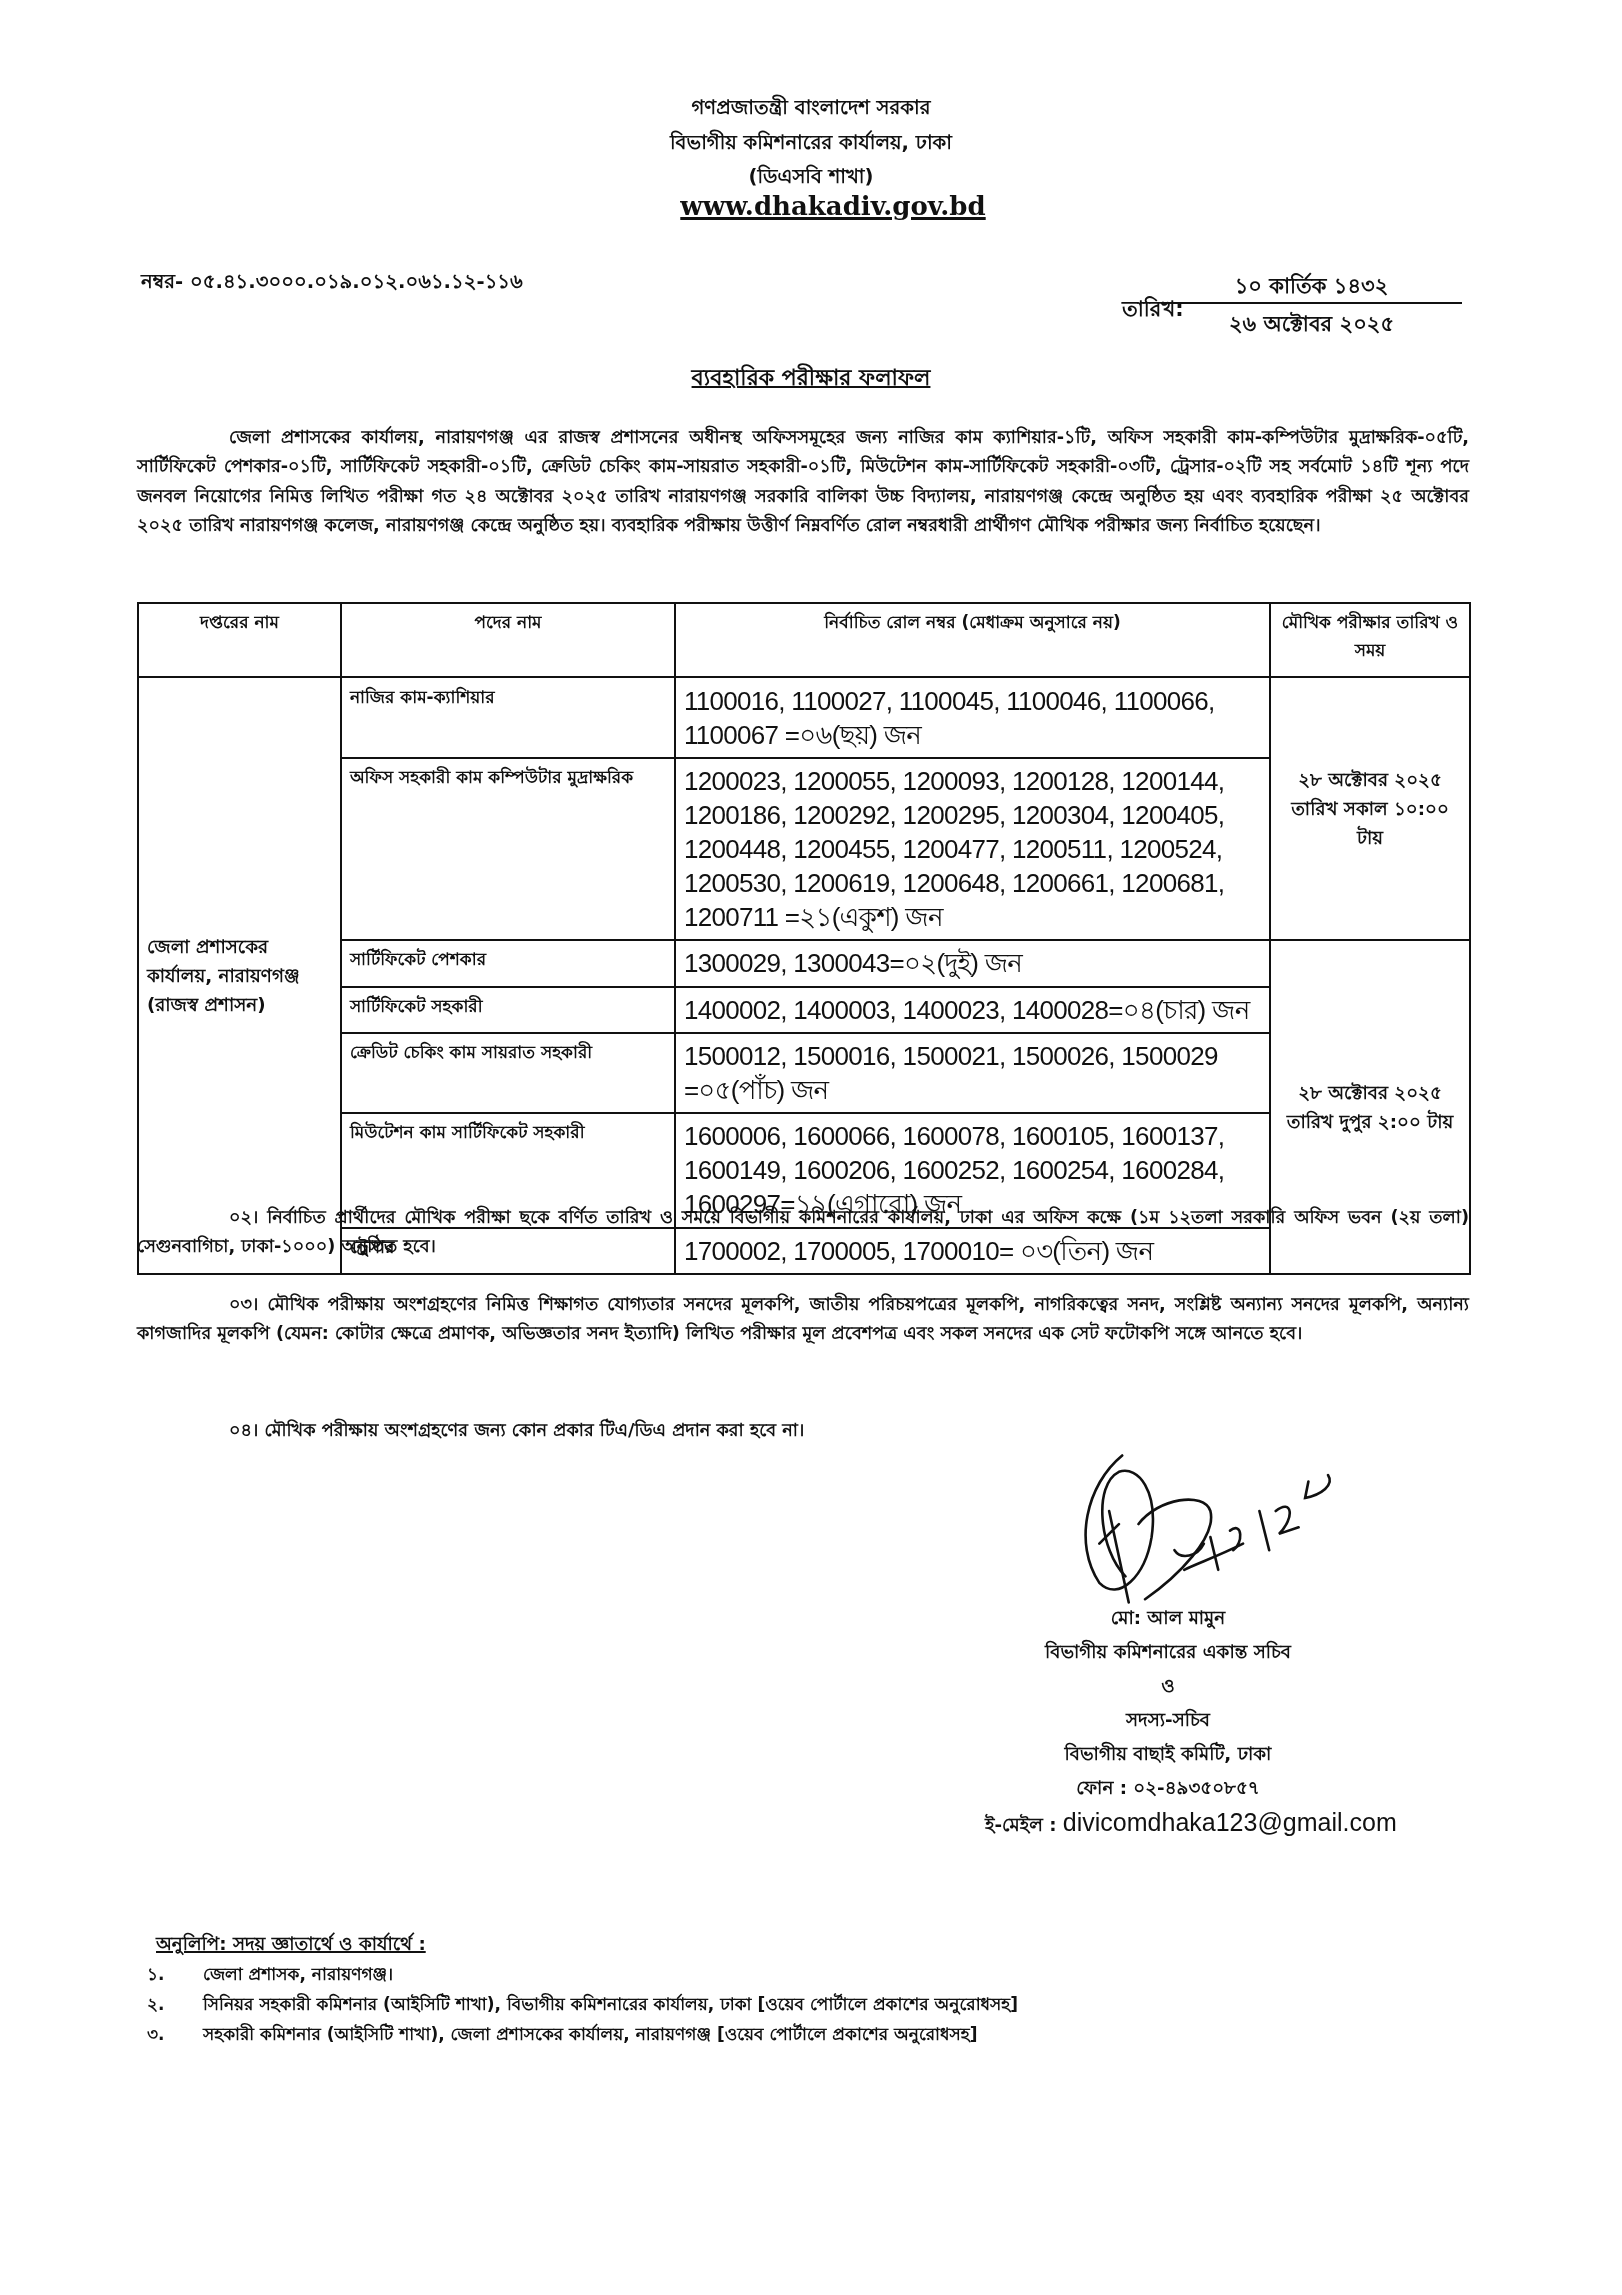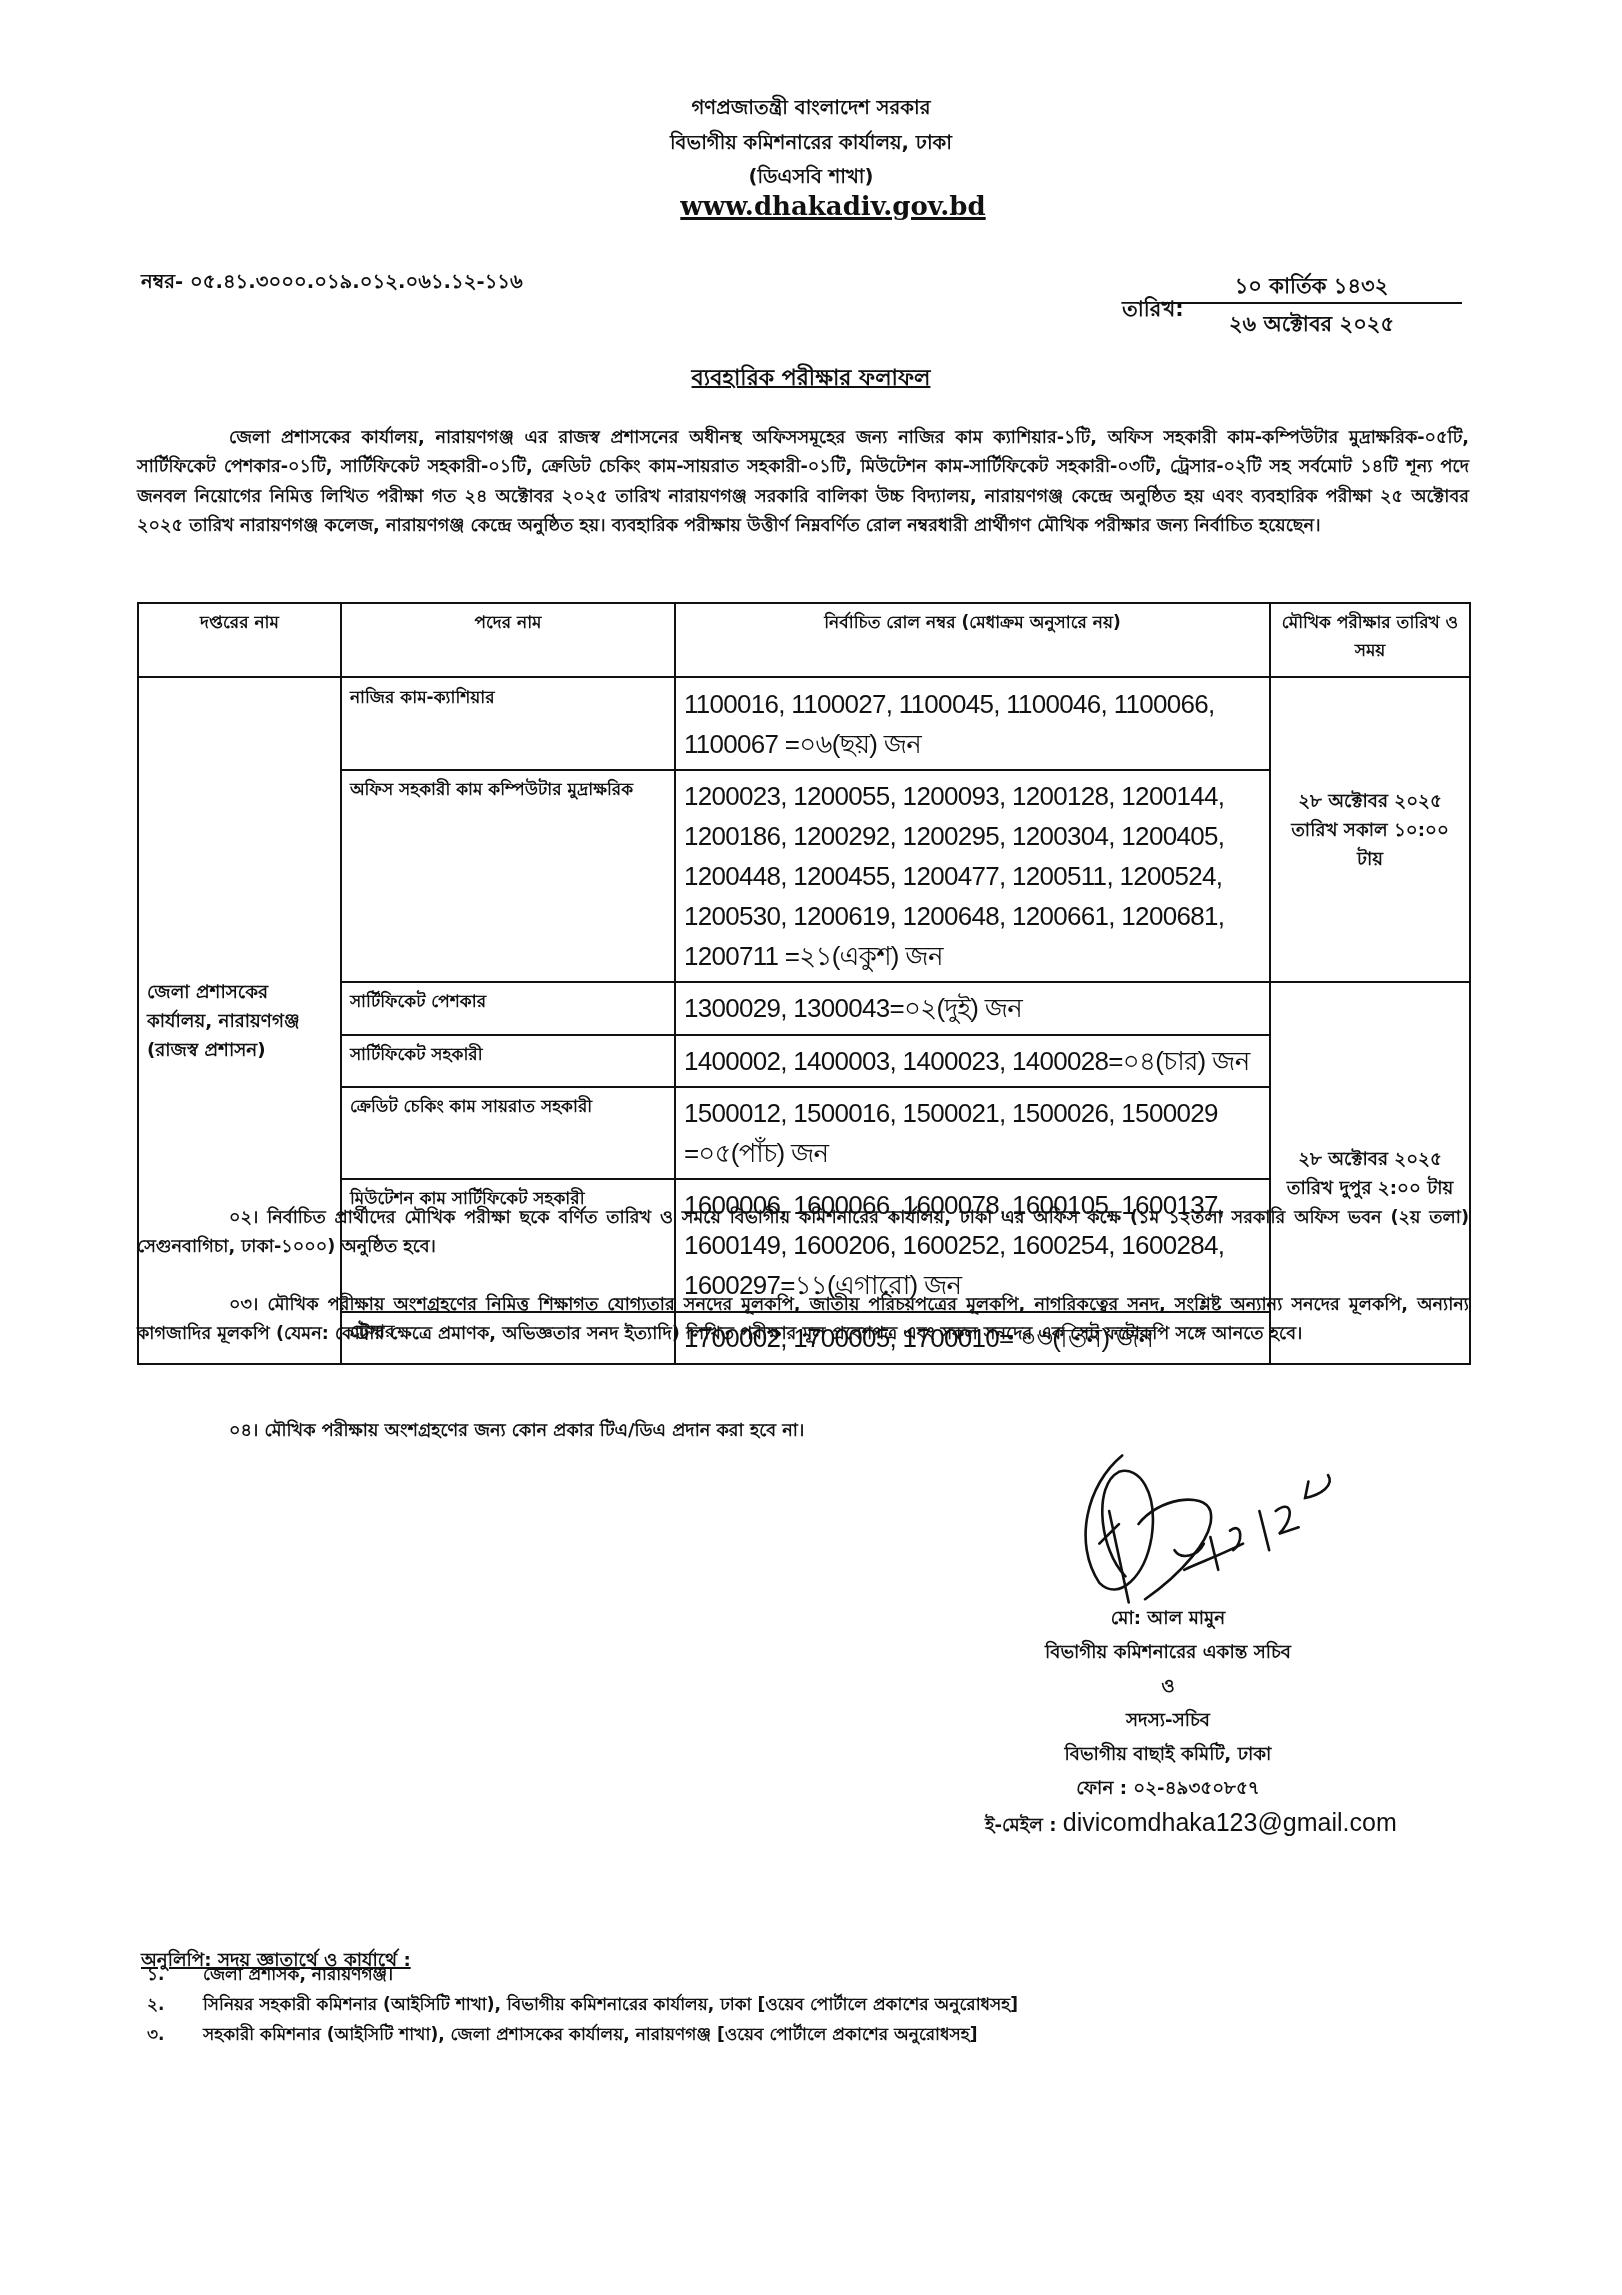--- a/index.html
+++ b/index.html
@@ -13,21 +13,21 @@
   .date-top, .date-bot { font-size:21px; font-weight:bold; text-align:center; width:301px; }
   .date-rule { height:2px; background:#111; width:301px; }
   .title { font-size:22px; font-weight:bold; text-decoration:underline; text-decoration-thickness:2px; left:0; width:1622px; text-align:center; }
   .para { font-size:17.7px; font-weight:bold; line-height:29.4px; text-align:justify; }
   .para .indent { display:inline-block; width:92px; }
   table.results { position:absolute; left:137px; top:602px; width:1332px; border-collapse:collapse; table-layout:fixed; }
   table.results th, table.results td { border:2.6px solid #111; vertical-align:top; padding:5.2px 7.9px; }
   table.results th { font-size:17px; font-weight:bold; text-align:center; height:62px; }
   .c-office { font-size:18.3px; font-weight:bold; text-align:left; vertical-align:middle !important; line-height:29px; }
   .c-post { font-size:17px; font-weight:bold; line-height:26px; }
-  .c-rolls { font-family:"Liberation Sans Narrow","Liberation Sans", sans-serif; font-size:26px; line-height:40px; letter-spacing:-0.7px; }
+  .c-rolls { font-family:"Liberation Sans Narrow","Liberation Sans", sans-serif; font-size:26px; line-height:34px; letter-spacing:-0.7px; }
   .c-date { font-size:18.3px; font-weight:bold; text-align:center; vertical-align:middle !important; line-height:29px; }
   .sig-block { font-size:18.3px; font-weight:bold; text-align:center; line-height:34px; }
   .email { font-family:"Liberation Sans", sans-serif; font-size:25px; font-weight:normal; }
   .cc-title { font-size:18.3px; font-weight:bold; text-decoration:underline; text-decoration-thickness:2px; }
   .cc-item { font-size:17px; font-weight:bold; line-height:30px; }
   .cc-item .num { display:inline-block; width:56px; }
 </style>
 </head>
 <body>
 
@@ -134,19 +134,19 @@
   <div>ও</div>
   <div>সদস্য-সচিব</div>
   <div>বিভাগীয় বাছাই কমিটি, ঢাকা</div>
   <div>ফোন : ০২-৪৯৩৫০৮৫৭</div>
 </div>
 <div class="abs sig-block" style="left:985px; top:1805px; width:458px; text-align:left;">
   <span>ই-মেইল :</span>
   <span class="email">divicomdhaka123@gmail.com</span>
 </div>
 
-<div class="abs cc-title" style="left:141px; top:1930px;margin-top:16px;">অনুলিপি: সদয় জ্ঞাতার্থে ও কার্যার্থে :</div>
+<div class="abs cc-title" style="left:156px; top:1930px;">অনুলিপি: সদয় জ্ঞাতার্থে ও কার্যার্থে :</div>
 <div class="abs" style="left:147px; top:1959px; width:1309px;">
   <div class="cc-item"><span class="num">১.</span><span>জেলা প্রশাসক, নারায়ণগঞ্জ।</span></div>
   <div class="cc-item"><span class="num">২.</span><span>সিনিয়র সহকারী কমিশনার (আইসিটি শাখা), বিভাগীয় কমিশনারের কার্যালয়, ঢাকা [ওয়েব পোর্টালে প্রকাশের অনুরোধসহ]</span></div>
   <div class="cc-item"><span class="num">৩.</span><span>সহকারী কমিশনার (আইসিটি শাখা), জেলা প্রশাসকের কার্যালয়, নারায়ণগঞ্জ [ওয়েব পোর্টালে প্রকাশের অনুরোধসহ]</span></div>
 </div>
 
 
 </body></html>

